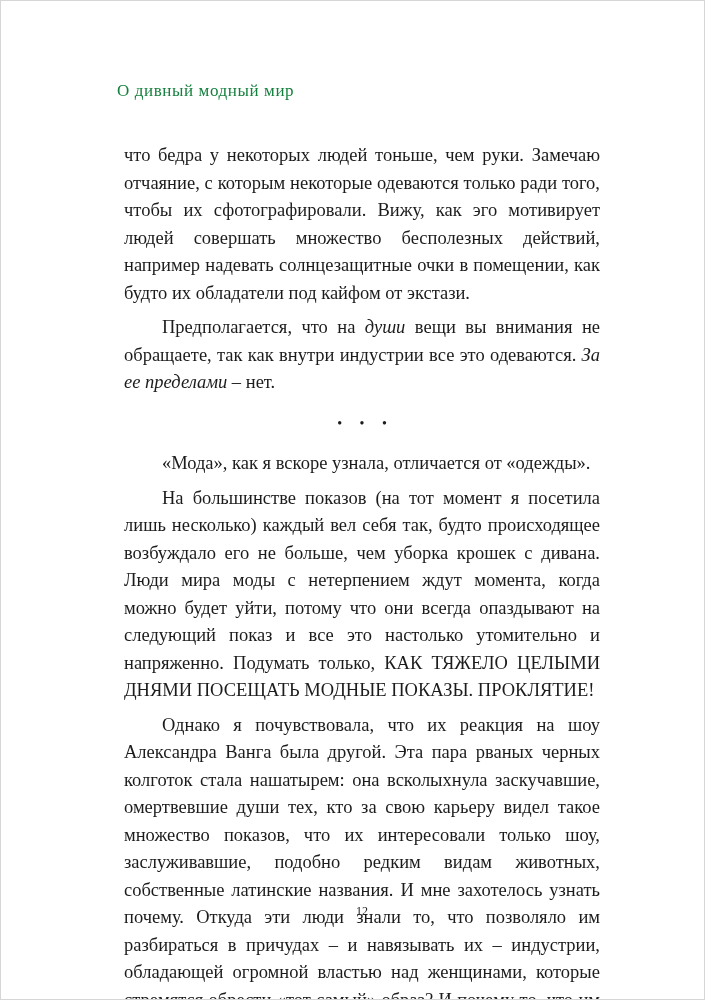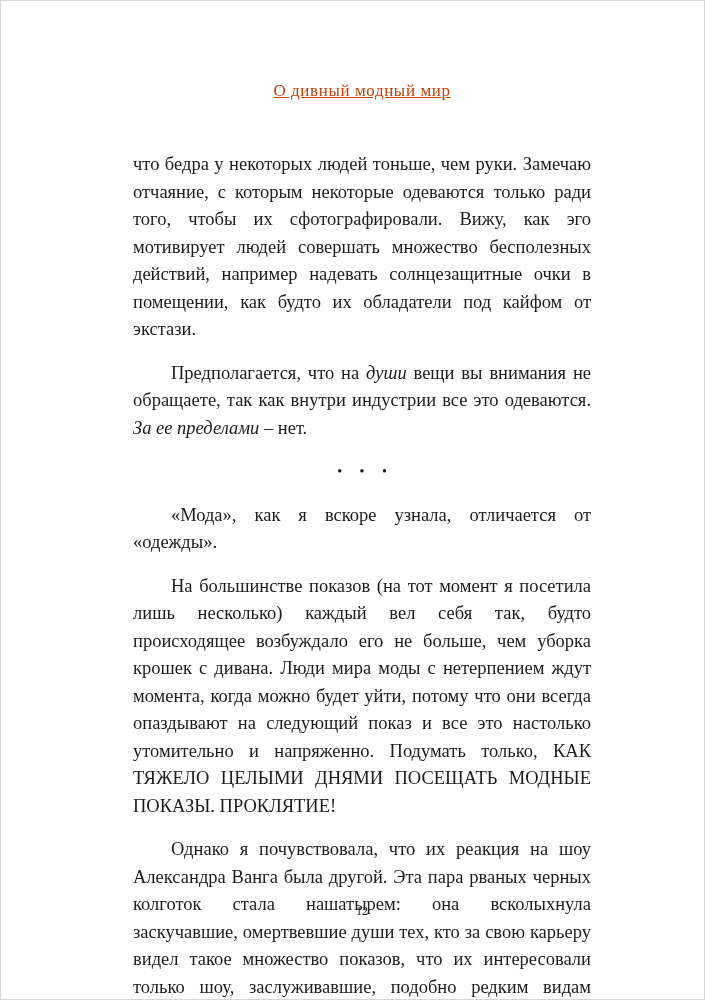--- a/index.html
+++ b/index.html
@@ -17,39 +17,37 @@
     box-sizing: border-box;
     font-family: "Liberation Serif", "DejaVu Serif", serif;
     color: #1c1c1c;
     overflow: hidden;
   }
   .running-head {
     position: absolute;
     top: 80px;
     left: 116px;
     width: 490px;
-    text-align: center;
     font-size: 17px;
     letter-spacing: 0.6px;
-    color: #c2410c;
-    text-decoration: underline;
+    color: #15803d;
   }
   .content {
     position: absolute;
     top: 134px;
     left: 116px;
     width: 490px;
     font-size: 18.5px;
     line-height: 27.5px;
     text-align: justify;
     hyphens: auto;
     -webkit-hyphens: auto;
   }
   .para {
-    margin: 16px;
+    margin: 7px;
     padding: 0;
   }
   .para.indent {
     text-indent: 38px;
   }
   .divider {
     text-align: center;
     font-size: 14px;
     letter-spacing: 0;
     word-spacing: 14px;

